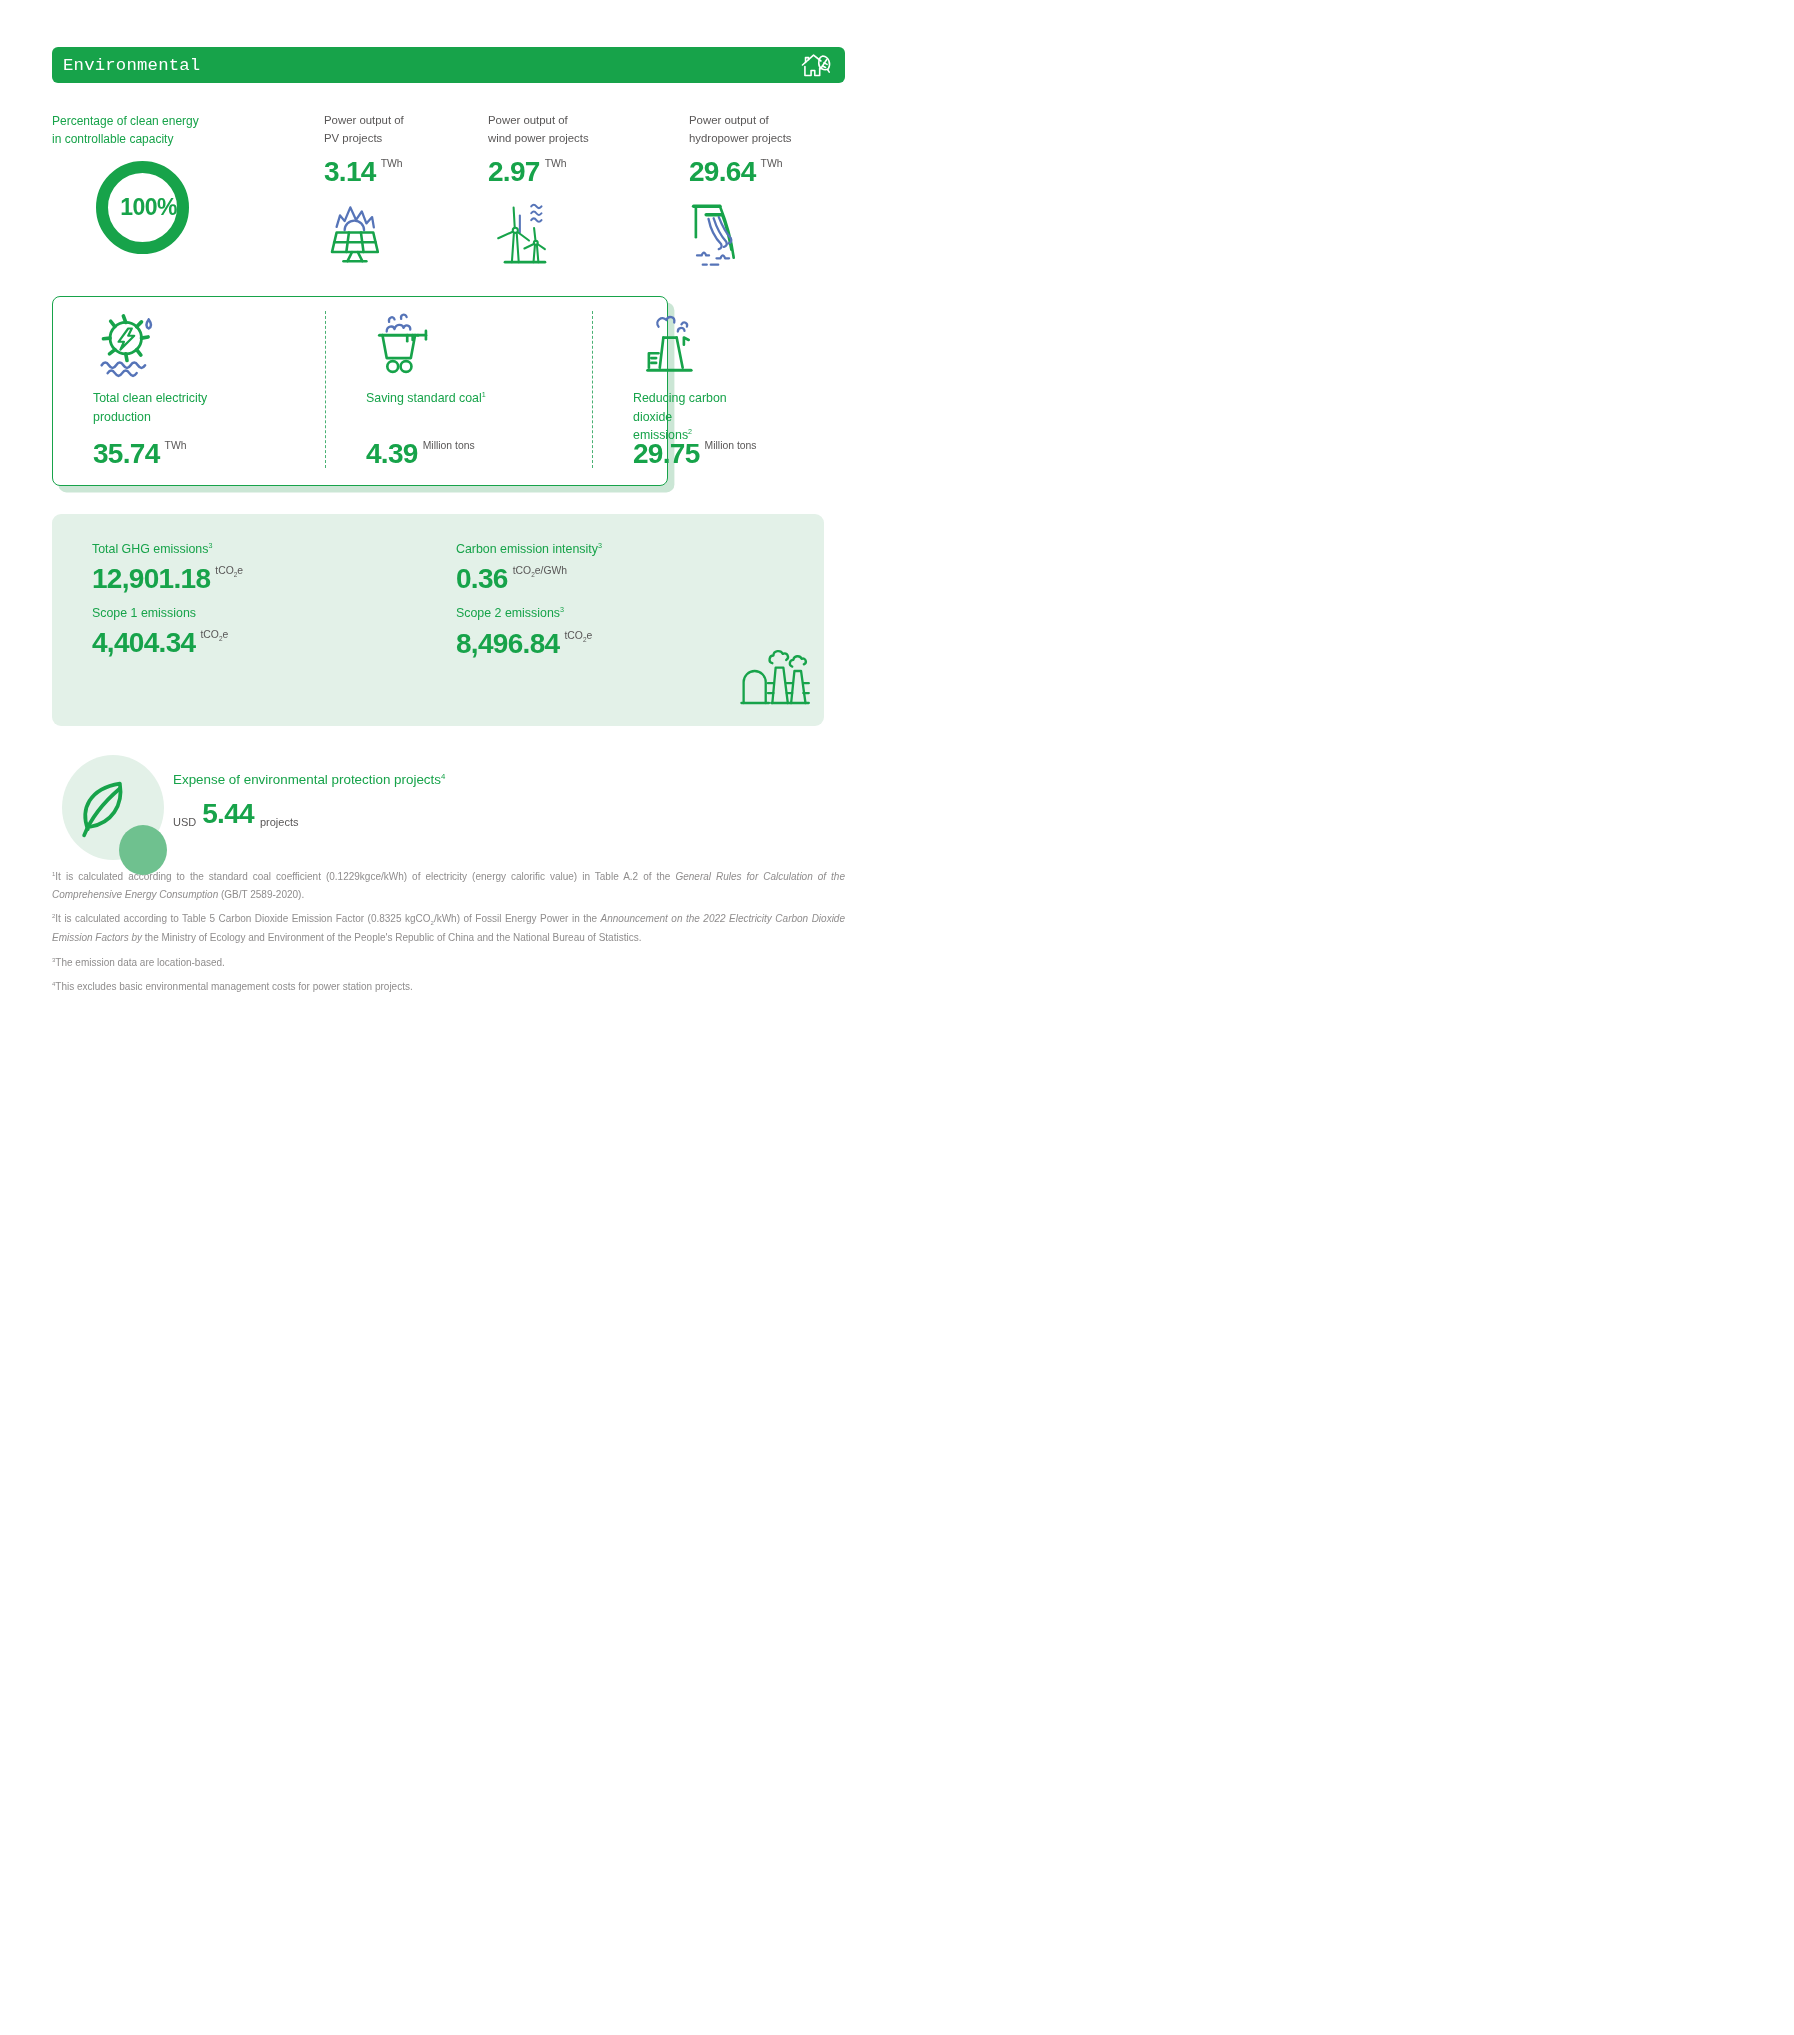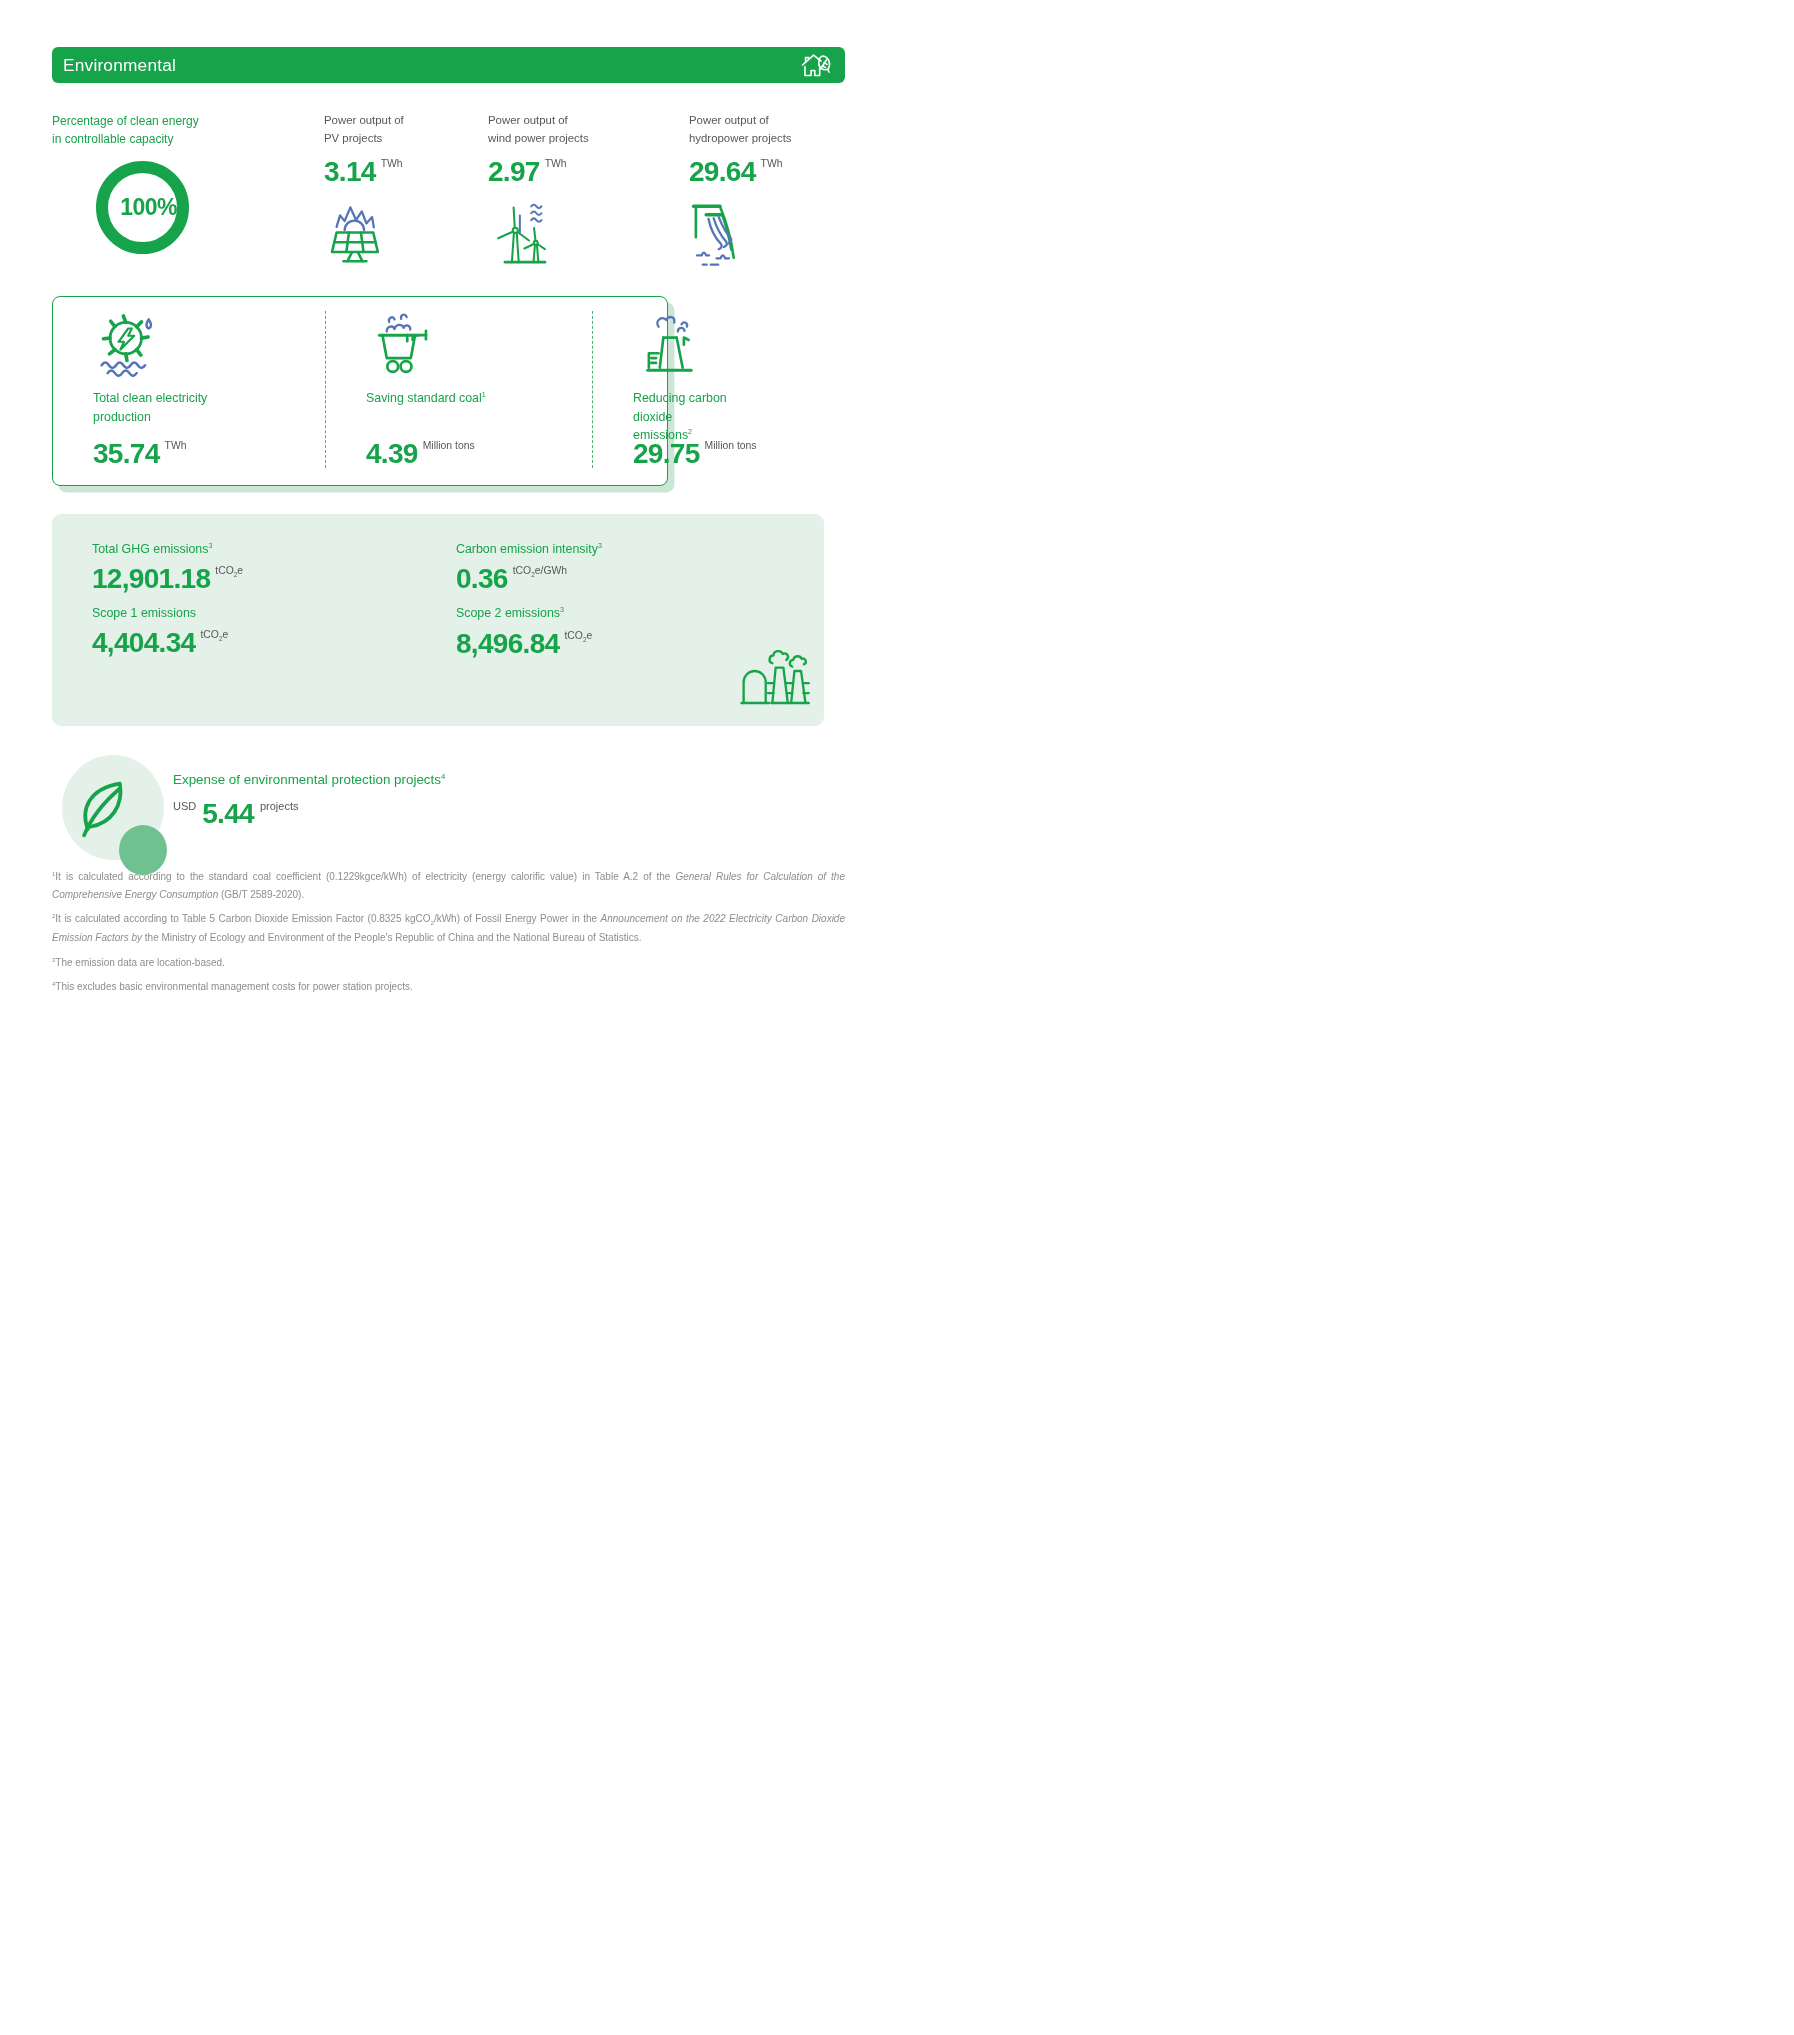--- a/index.html
+++ b/index.html
@@ -26,20 +26,21 @@
   
   .header-bar{
     margin-top:47px;
     height:36px;
     background:var(--green);
     border-radius:6px;
     display:flex;
     align-items:center;
     justify-content:space-between;
     padding:0 13px 0 11px;
+    font-family:Liberation Mono, monospace;
   }
   .header-title{color:#ffffff;font-size:17.3px;font-weight:500;letter-spacing:0.2px;}
   .header-icon svg{display:block;}
 
   
   .top-grid{
     margin-top:29px;
     display:grid;
     grid-template-columns:272px 164px 201px 1fr;
     height:184px;
@@ -143,21 +144,21 @@
   }
   .small-circle{
     position:absolute;left:67px;top:99px;
     width:48px;height:50px;border-radius:50%;
     background:#6fc18f;
   }
   .leaf-wrap{position:absolute;left:21px;top:44px;}
   .expense-text{padding:46px 0 0 121px;}
   .expense-label{color:var(--green);font-size:13.4px;}
   .expense-label sup{font-size:58%;}
-  .expense-value{margin-top:13px;display:flex;align-items:flex-start;gap:6px;}
+  .expense-value{margin-top:13px;display:flex;align-items:flex-end;gap:6px;}
   .expense-cur{color:var(--gray);font-size:11px;}
 
   
   .footnotes{margin-top:1px;}
   .footnotes p{
     color:var(--fn-gray);
     font-size:10px;
     line-height:1.8;
     text-align:justify;
     margin-bottom:6.4px;

